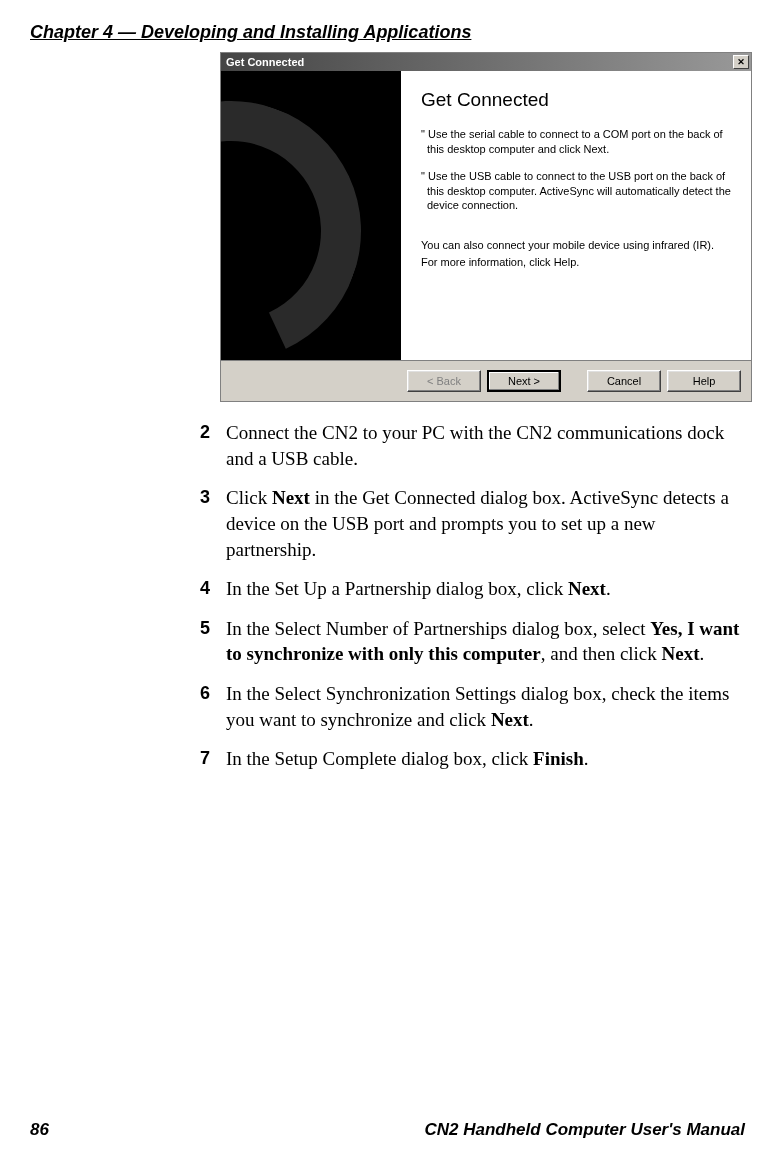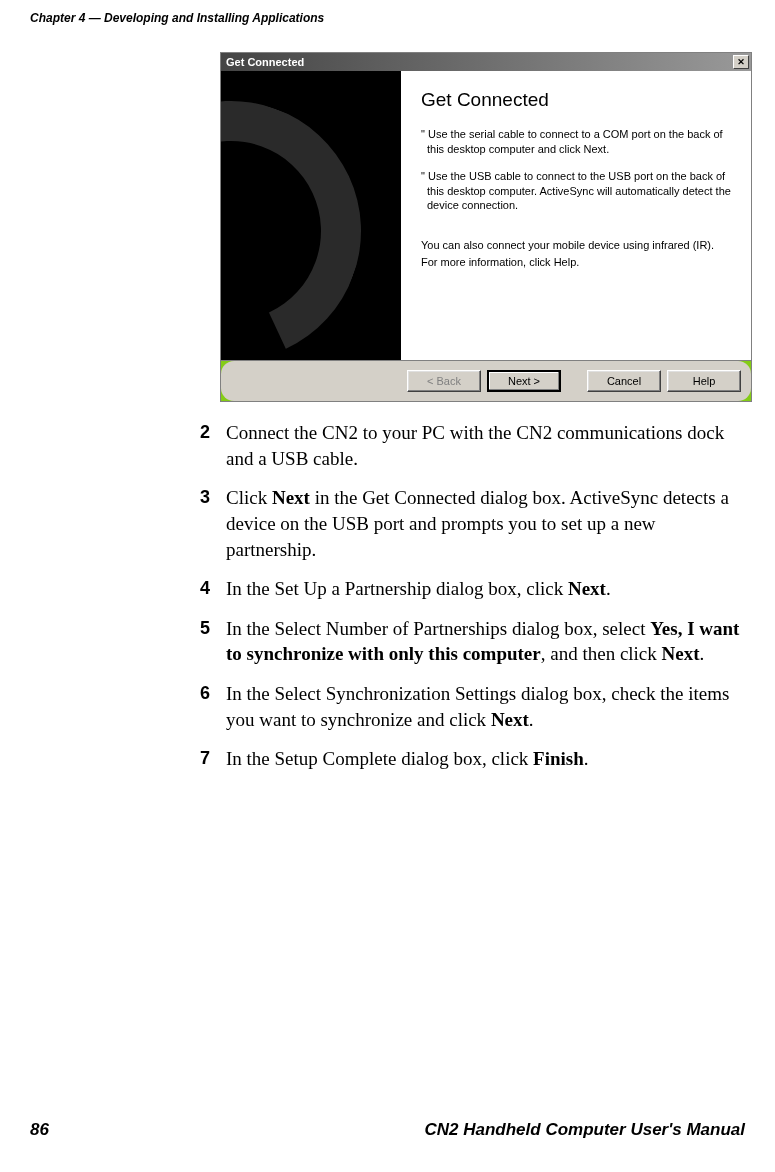--- a/index.html
+++ b/index.html
@@ -6,26 +6,27 @@
     body {
       width: 775px;
       height: 1172px;
       background: #fff;
       font-family: Georgia, 'Times New Roman', serif;
       position: relative;
       color: #000;
     }
     .page-header {
       position: absolute;
-      top: 11px;
+      top: 22px;
       left: 30px;
       font-family: Arial, Helvetica, sans-serif;
       font-weight: bold;
       font-style: italic;
-      font-size: 12px;
+      font-size: 18px;
+      text-decoration: underline;
     }
     .dialog {
       position: absolute;
       top: 52px;
       left: 220px;
       width: 532px;
       border: 1px solid #808080;
       background: #84cc16;
       font-family: 'MS Sans Serif', Tahoma, sans-serif;
     }
@@ -105,21 +106,20 @@
       line-height: 1.35;
     }
     .button-row {
       height: 40px;
       display: flex;
       justify-content: flex-end;
       align-items: center;
       gap: 6px;
       padding-right: 10px;
       background: #d4d0c8;
-      border-radius: 13px;
     }
     .win-btn {
       width: 74px;
       height: 22px;
       background: #d4d0c8;
       border: 1px solid #404040;
       border-top-color: #fff;
       border-left-color: #fff;
       font-size: 11px;
       font-family: 'MS Sans Serif', Tahoma, sans-serif;

